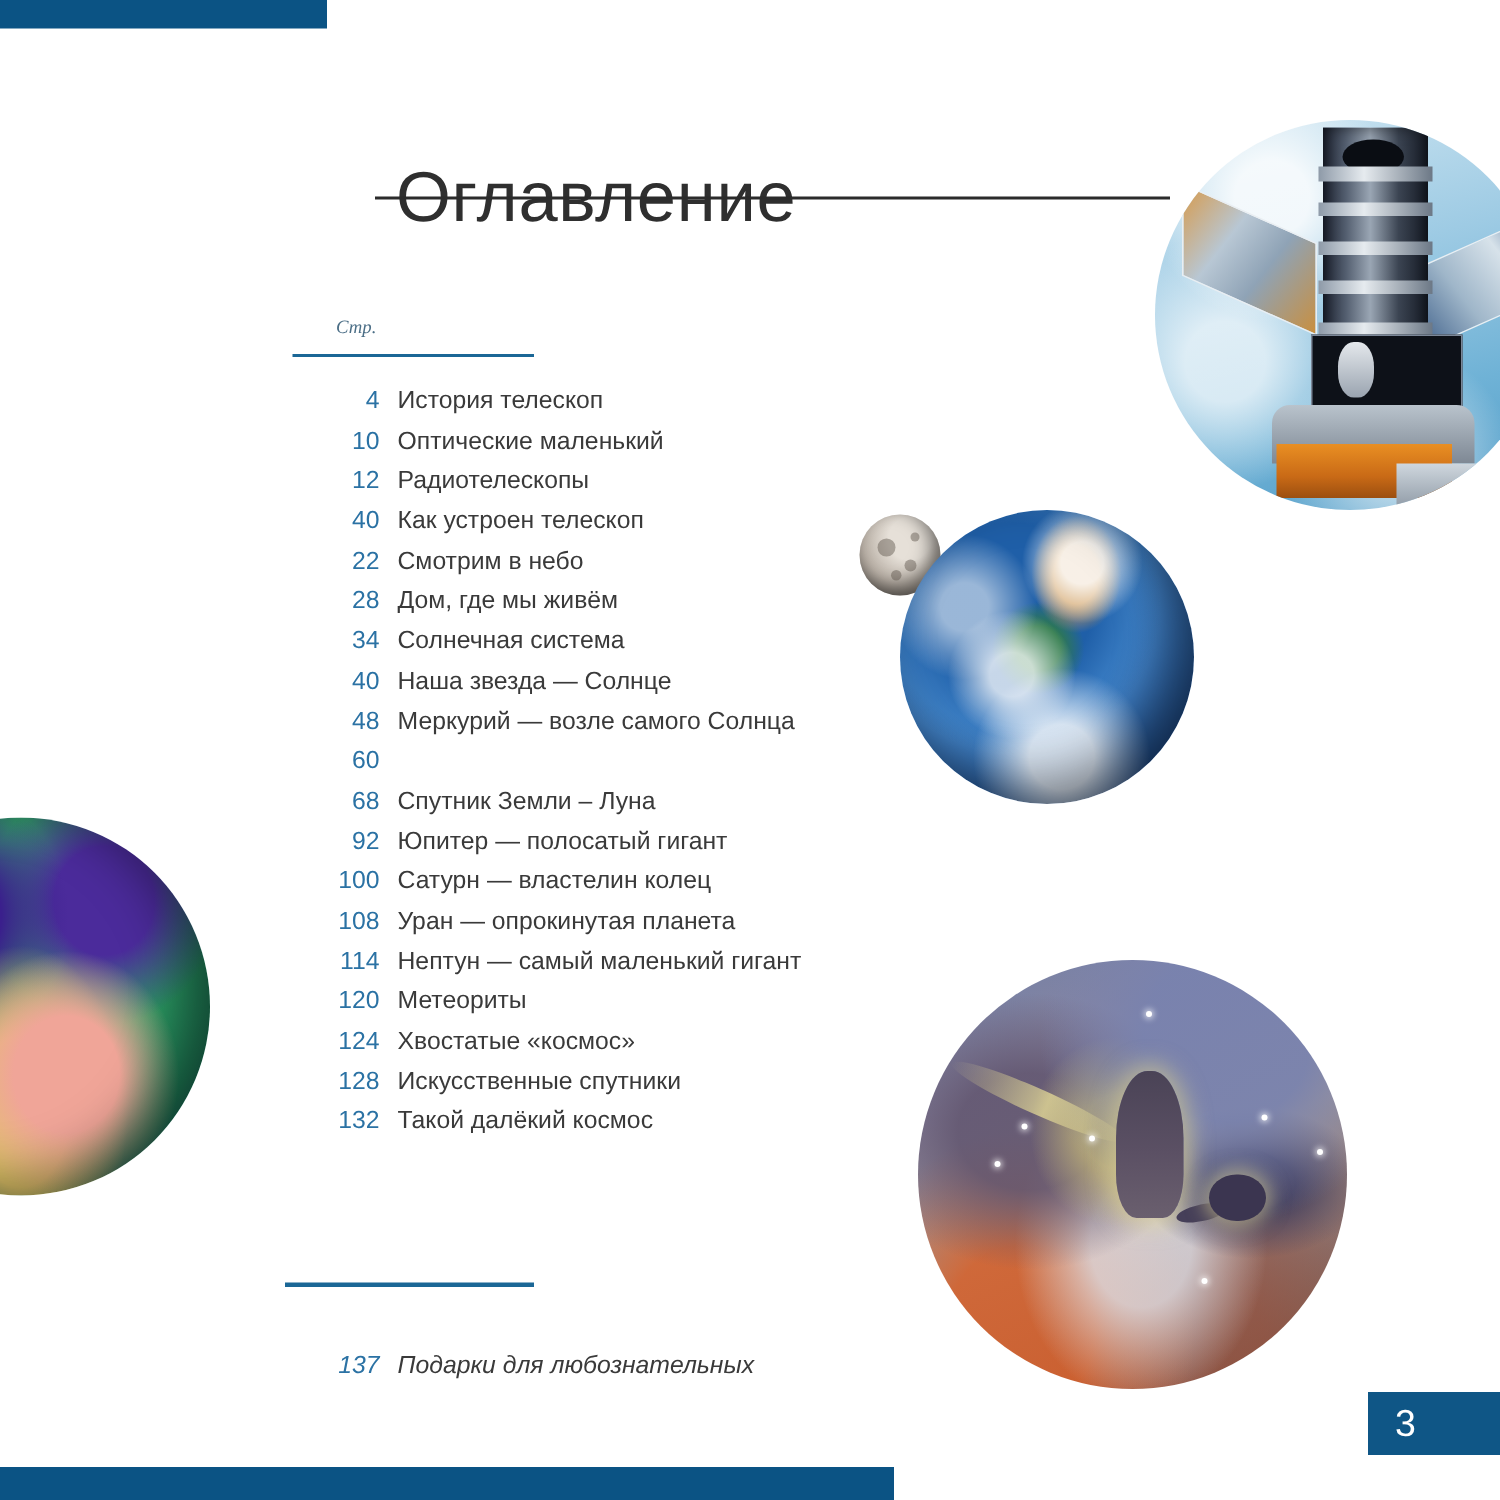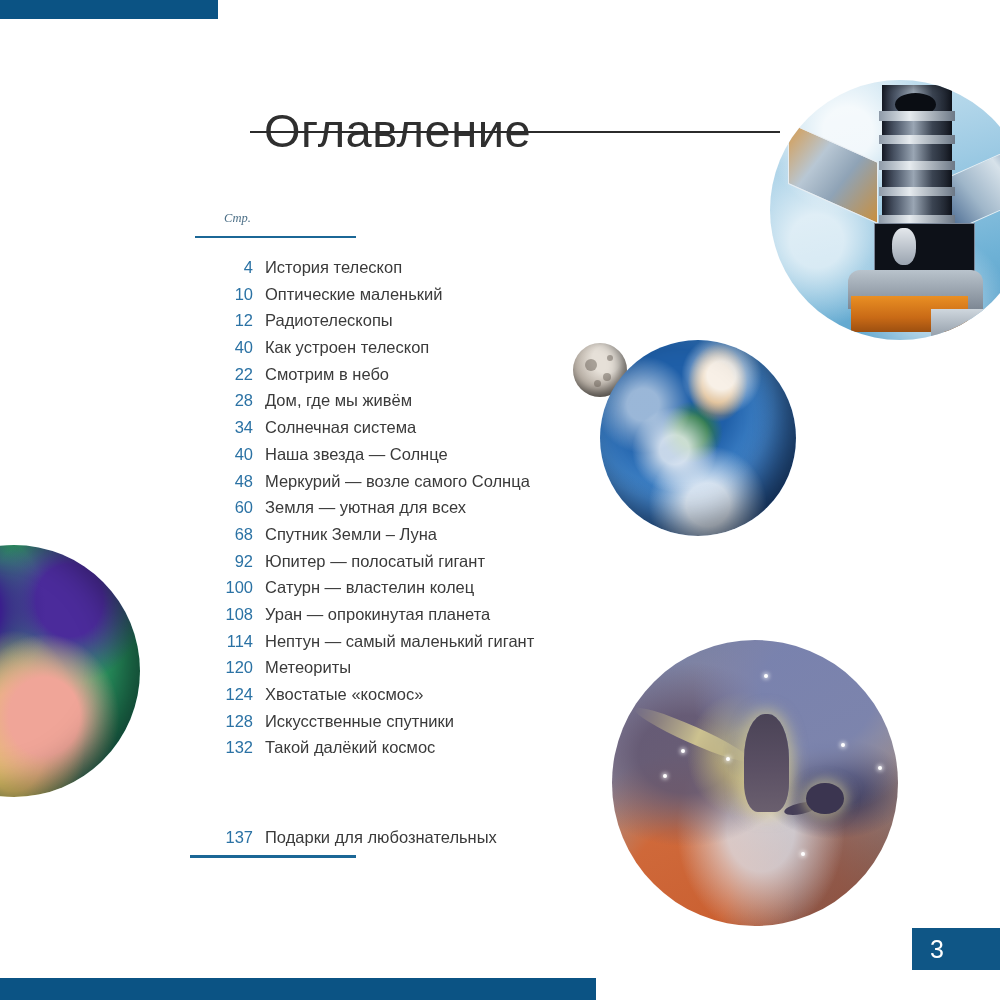--- a/index.html
+++ b/index.html
@@ -118,22 +118,23 @@
   }
   .toc-label {
     padding-left: 12px;
     font-size: 16.5px;
     color: #3a3a3a;
     white-space: nowrap;
   }
   .toc-extra {
     position: absolute;
     left: 190px;
-    top: 828px;
+    top: 901px;
     width: 460px;
+    font-style: italic;
   }
 
   
   .circle-img {
     position: absolute;
     border-radius: 50%;
     overflow: hidden;
   }
 
   
@@ -445,21 +446,20 @@
       <div class="toc-row">
         <span class="toc-page">40</span>
         <span class="toc-label">Наша звезда — Солнце</span>
       </div>
       <div class="toc-row">
         <span class="toc-page">48</span>
         <span class="toc-label">Меркурий — возле самого Солнца</span>
       </div>
       <div class="toc-row">
         <span class="toc-page">60</span>
-        <span class="toc-label">Земля — уютная для всех</span>
       </div>
       <div class="toc-row">
         <span class="toc-page">68</span>
         <span class="toc-label">Спутник Земли – Луна</span>
       </div>
       <div class="toc-row">
         <span class="toc-page">92</span>
         <span class="toc-label">Юпитер — полосатый гигант</span>
       </div>
       <div class="toc-row">

